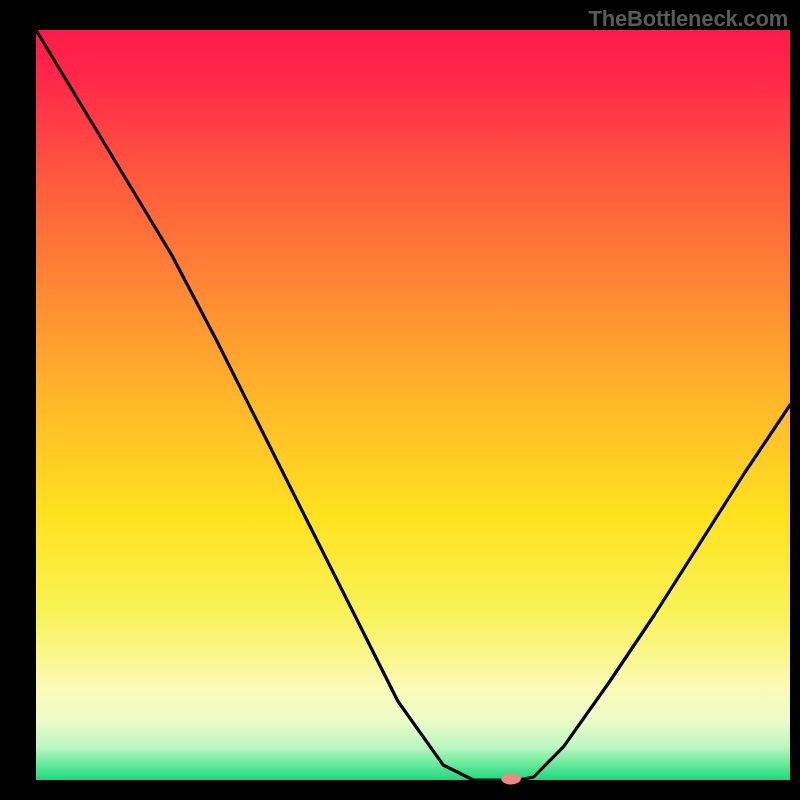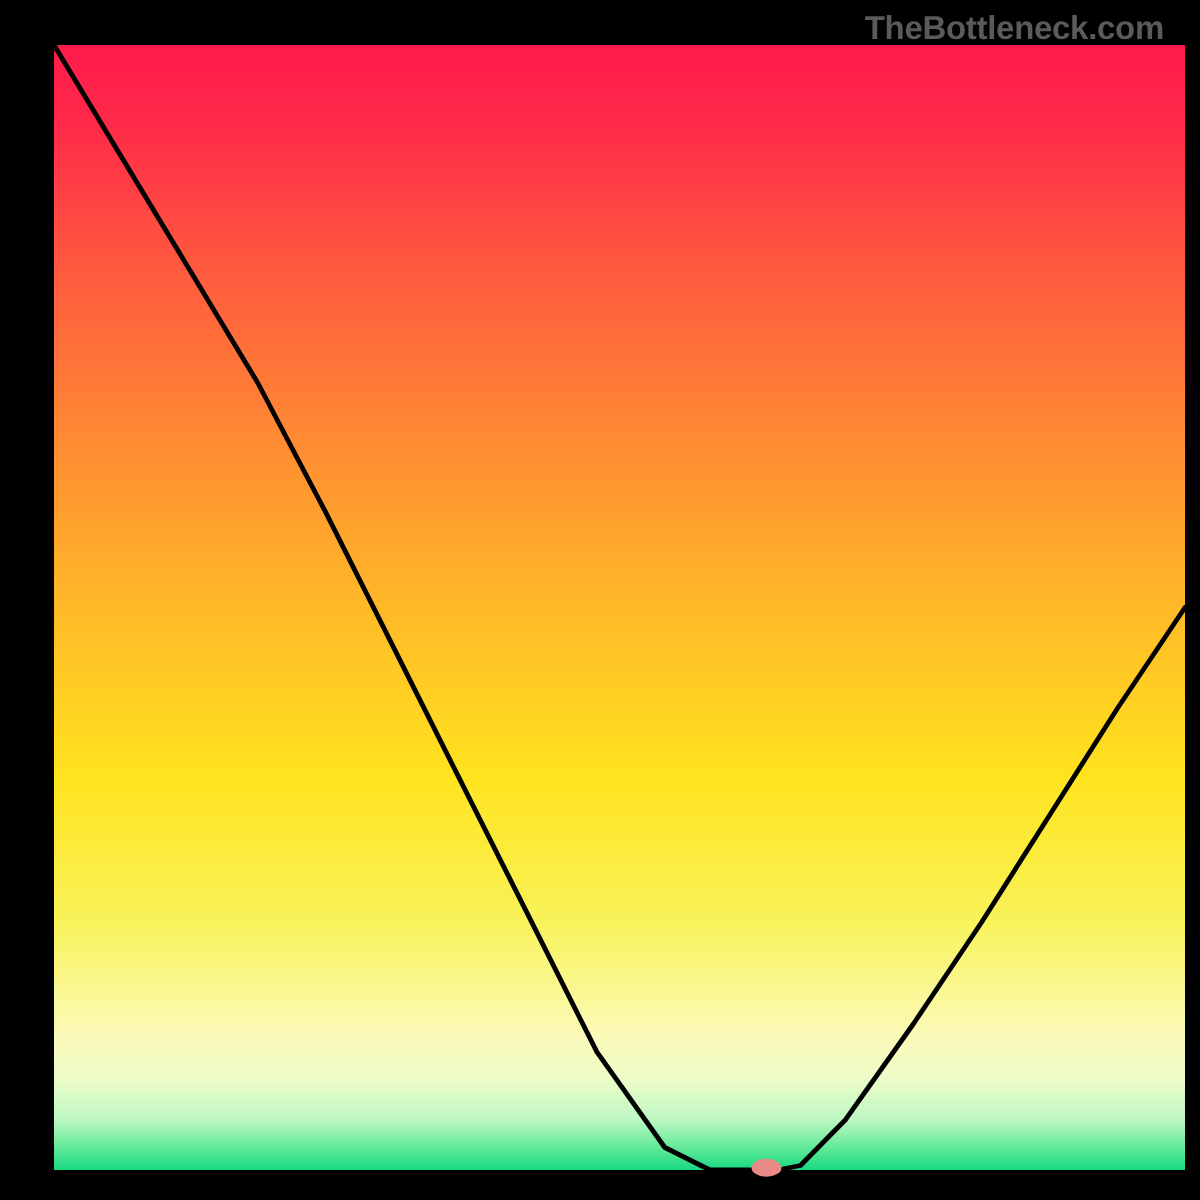--- a/index.html
+++ b/index.html
@@ -12,21 +12,21 @@
   }
   .frame {
     position: relative;
     width: 800px;
     height: 800px;
     background: #000;
   }
   .watermark {
     position: absolute;
     top: 6px;
-    right: 24px;
+    right: 12px;
     font-family: Arial, Helvetica, sans-serif;
     font-size: 22px;
     color: #5a5a5a;
     letter-spacing: -0.2px;
     font-weight: 560;
   }
   svg {
     position: absolute;
     top: 0;
     left: 0;

